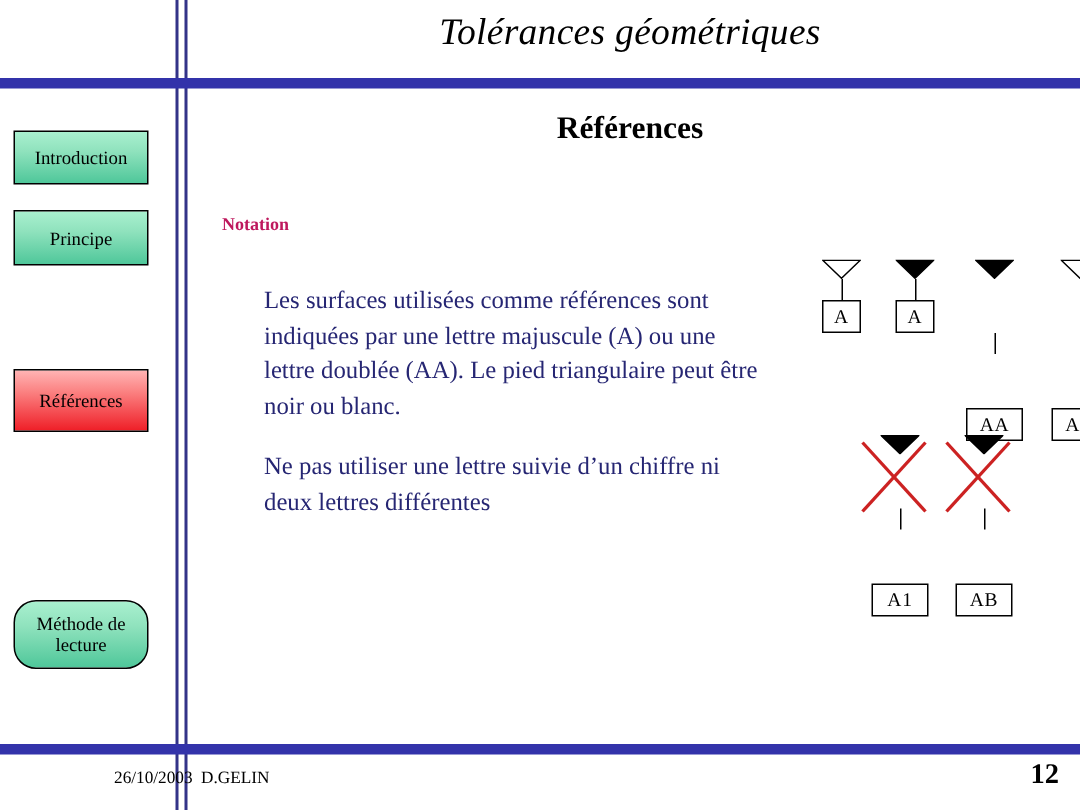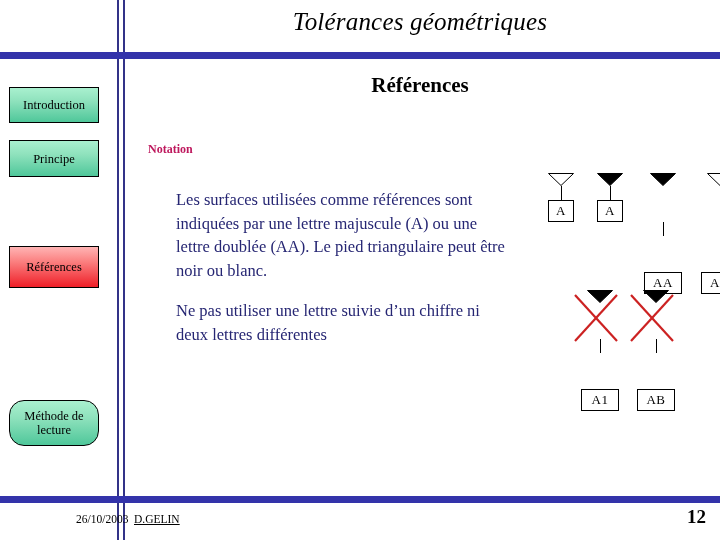--- a/index.html
+++ b/index.html
@@ -167,21 +167,21 @@
   }
 
   
   .foot {
     position: absolute;
     top: 513px;
     font-size: 11.5px;
     color: #000000;
   }
   #footDate   { left: 52px; margin-left: 24px; }
-  #footAuthor { left: 134px; text-decoration: underline; }
+  #footAuthor { left: 134px; }
   #footPage {
     position: absolute;
     top: 506px;
     right: 14px;
     font-size: 19px;
     font-weight: bold;
     color: #000000;
     margin-left: 19px;
   }
 </style>

